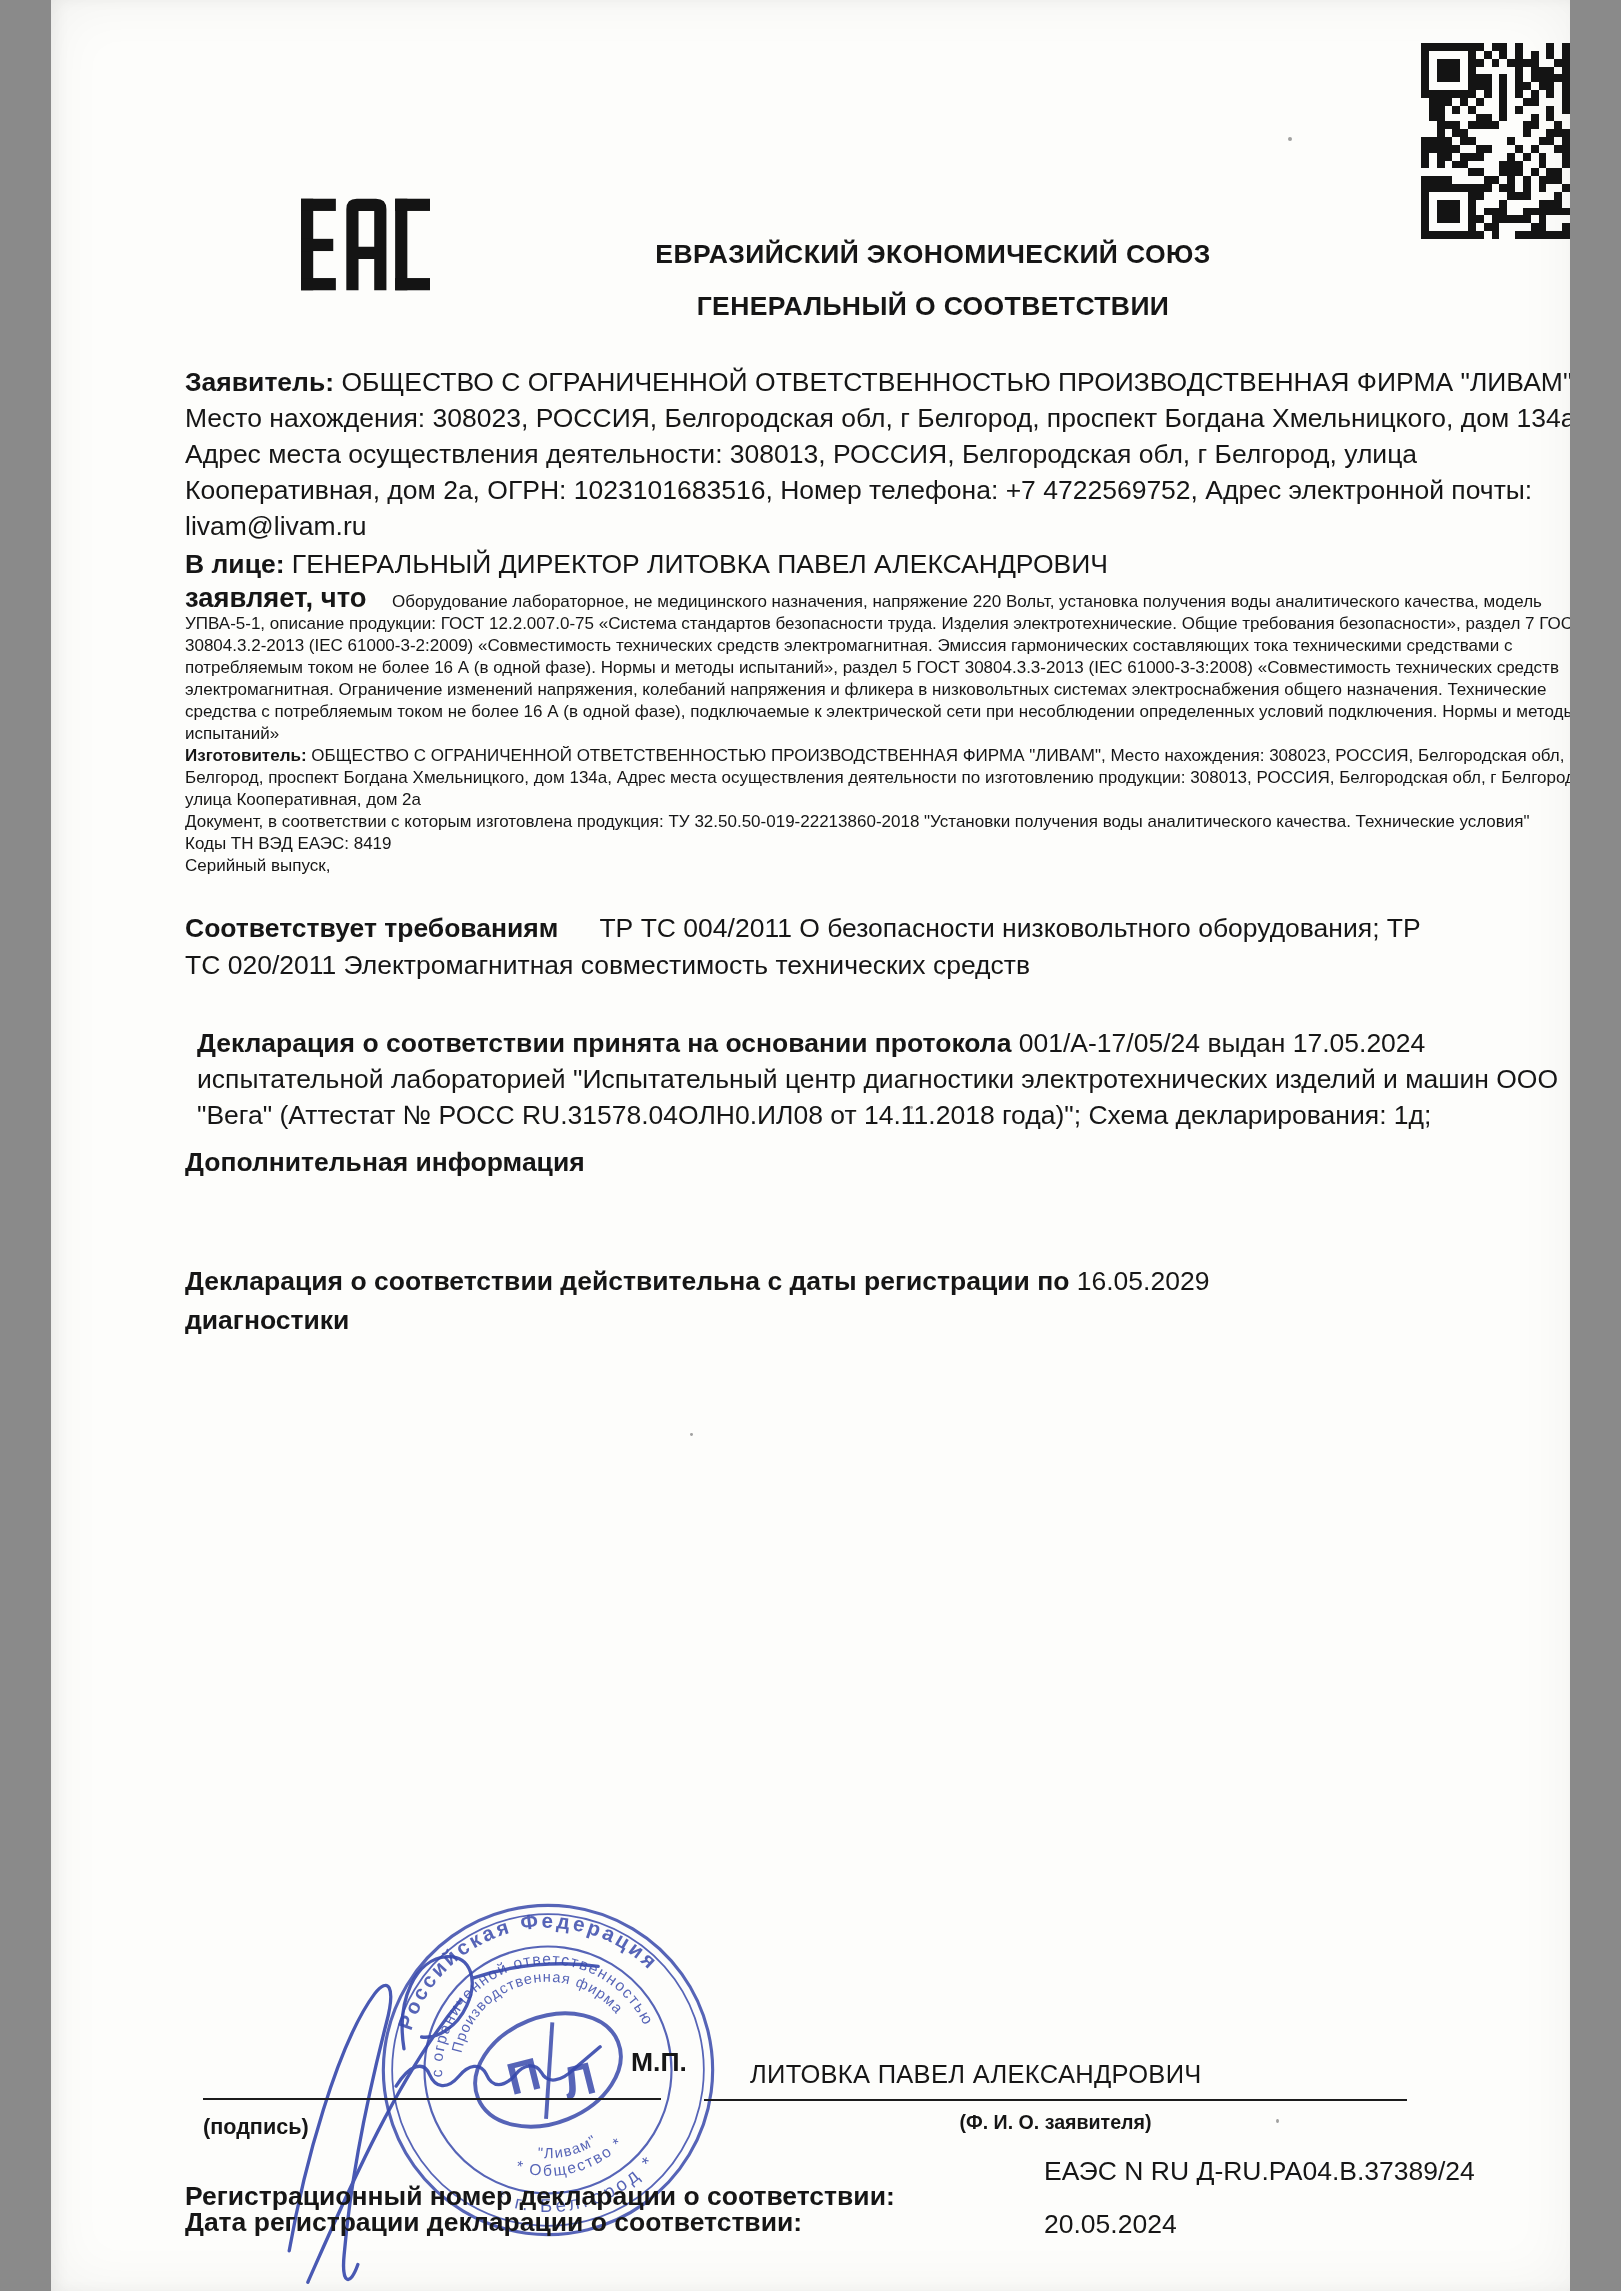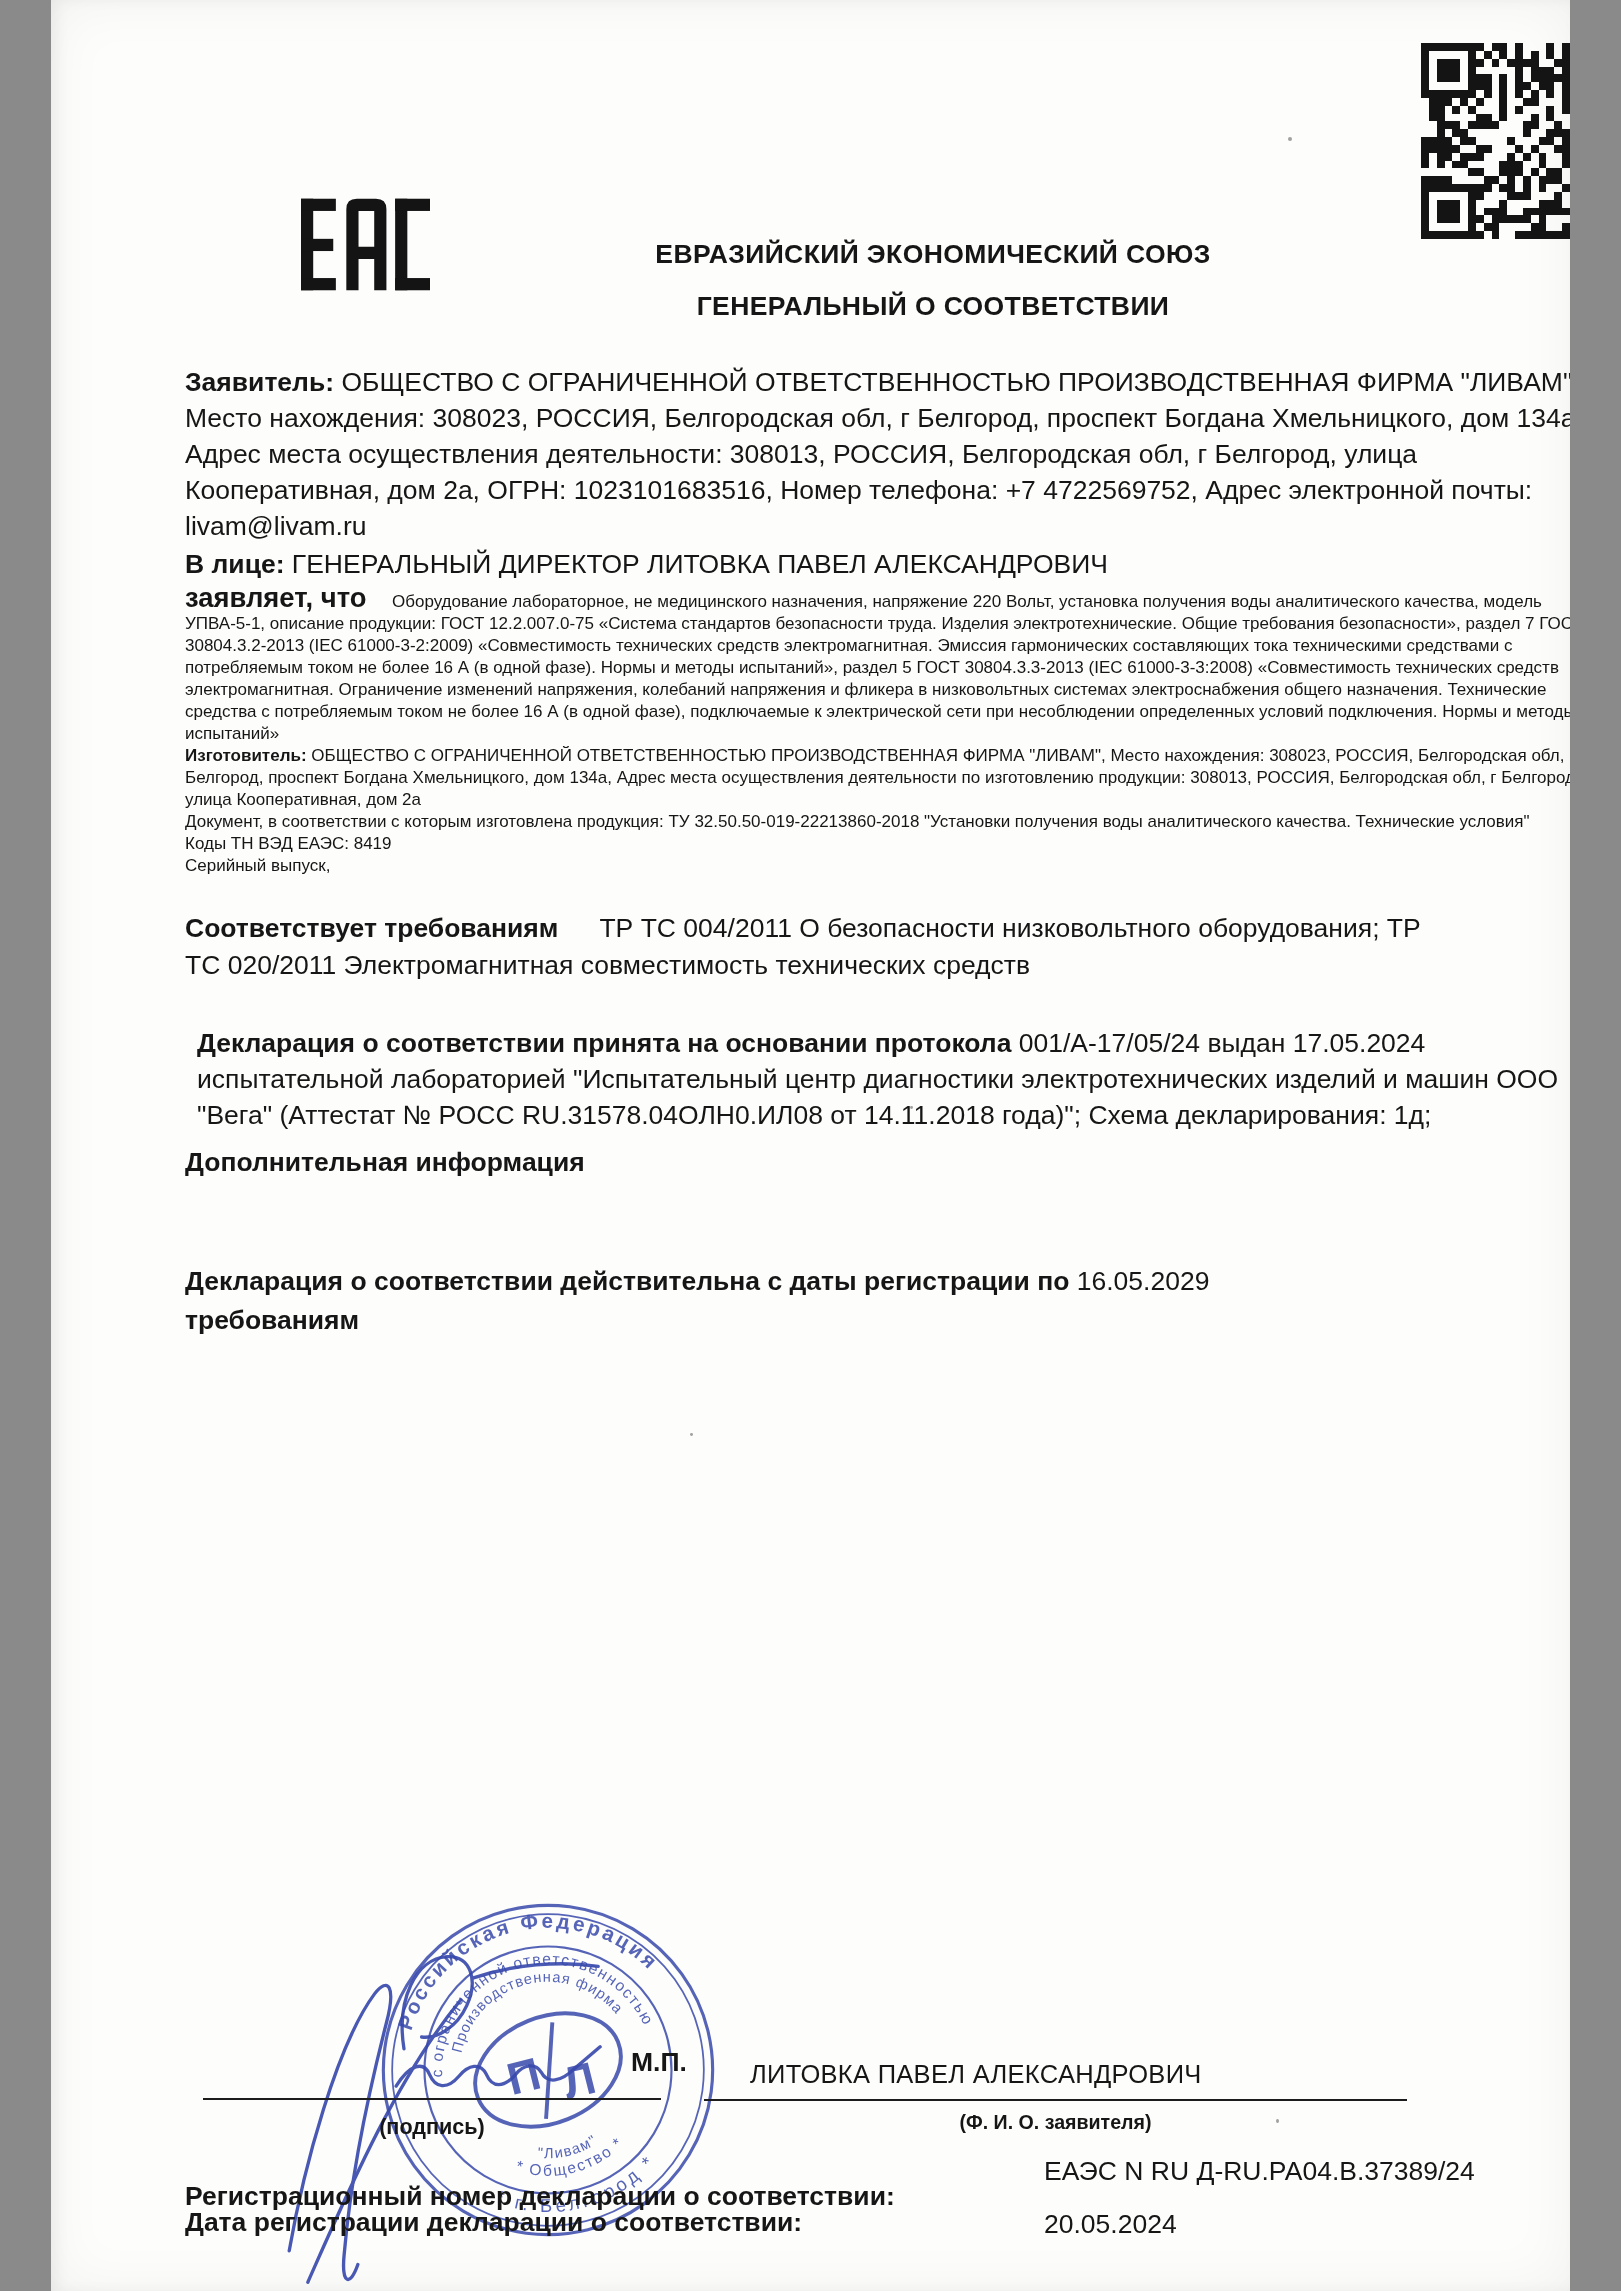--- a/index.html
+++ b/index.html
@@ -18,21 +18,21 @@
   .para { font-size:26.5px; line-height:36px; }
   .applicant { left:134px; top:364px; width:1400px; }
   .in-person { left:134px; top:546px; width:1400px; }
   .declares { left:134px; top:587px; width:1404px; font-size:17px; line-height:22px; }
   .declares .dl { font-size:27.4px; font-weight:700; margin-right:25.5px; }
   .compliance { left:134px; top:910px; width:1402px; line-height:37px; }
   .compliance .lbl { margin-right:41px; }
   .basis { left:146px; top:1025px; width:1402px; line-height:36px; }
   .addinfo { left:134px; top:1147px; font-size:26.5px; font-weight:700; }
   .validity { left:134px; top:1262px; width:1402px; line-height:39px; }
-  .sig-line { left:152px; top:2098px; width:458px; border-top:2.9px solid #1c1c1c; text-align:center; }
+  .sig-line { left:152px; top:2098px; width:458px; border-top:2.9px solid #1c1c1c; text-align:left; }
   .sig-line .cap { display:inline-block; margin-top:13.7px; font-size:21.6px; font-weight:700; }
   .mp { left:580px; top:2047px; font-size:26.5px; font-weight:700; }
   .fio-name { left:699px; top:2060px; font-size:25.5px; letter-spacing:0.3px; }
   .fio-line { left:653px; top:2099px; width:703px; border-top:2.9px solid #1c1c1c; text-align:center; }
   .fio-line .cap { display:inline-block; margin-top:9.8px; font-size:19.6px; font-weight:700; }
   .reg-label { left:134px; font-size:26.5px; font-weight:700; }
   .reg-value { left:993px; font-size:26.5px; }
   .speck { position:absolute; background:#555; border-radius:50%; opacity:.55; }
   svg text { font-family:"Liberation Sans", sans-serif; }
   .stamp-txt { fill:#4050ae; }
@@ -415,21 +415,21 @@
     <span>Коды ТН ВЭД ЕАЭС: 8419</span><br>
     <span>Серийный выпуск,</span>
   </p>
 
   <p class="abs para compliance"><span class="b lbl">Соответствует требованиям</span><span>ТР ТС 004/2011 О безопасности низковольтного оборудования; ТР</span><br><span>ТС 020/2011 Электромагнитная совместимость технических средств</span></p>
 
   <p class="abs para basis"><span class="b">Декларация о соответствии принята на основании протокола</span><span> 001/А-17/05/24 выдан 17.05.2024 испытательной лабораторией "Испытательный центр диагностики электротехнических изделий и машин ООО "Вега" (Аттестат № РОСС RU.31578.04ОЛН0.ИЛ08 от 14.11.2018 года)"; Схема декларирования: 1д;</span></p>
 
   <div class="abs addinfo">Дополнительная информация</div>
 
-  <p class="abs para validity"><span class="b">Декларация о соответствии действительна с даты регистрации по</span><span> 16.05.2029</span><br><span class="b">требованиям</span></p>
+  <p class="abs para validity"><span class="b">Декларация о соответствии действительна с даты регистрации по</span><span> 16.05.2029</span><br><span class="b">диагностики</span></p>
 
   <svg class="abs" style="left:301px; top:1874px;" width="392" height="392" viewBox="-200 -200 400 400">
     <g transform="rotate(-14)" stroke="#4050ae" fill="none" opacity="0.88">
       <circle r="168" stroke-width="3.2"></circle>
       <circle r="159" stroke-width="1.8"></circle>
       <circle r="126" stroke-width="2.2"></circle>
       <ellipse rx="77" ry="54" stroke-width="4" transform="rotate(-8)"></ellipse>
       <path id="r1t" d="M -145 0 A 145 145 0 0 1 145 0" stroke="none"></path>
       <path id="r1b" d="M -145 0 A 145 145 0 0 0 145 0" stroke="none"></path>
       <path id="r2t" d="M -108 0 A 108 108 0 0 1 108 0" stroke="none"></path>

